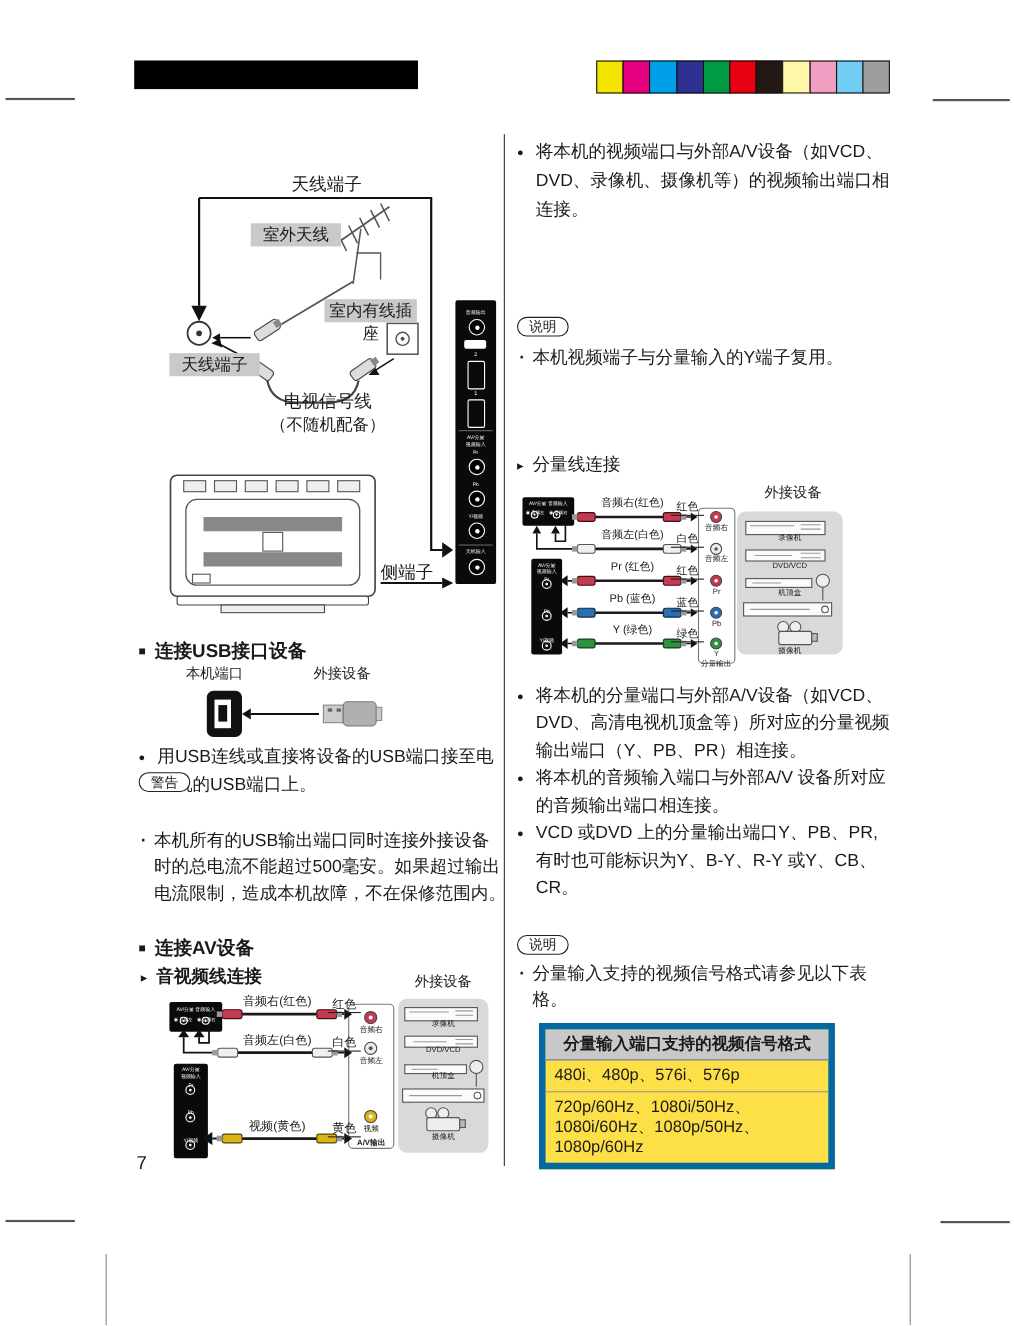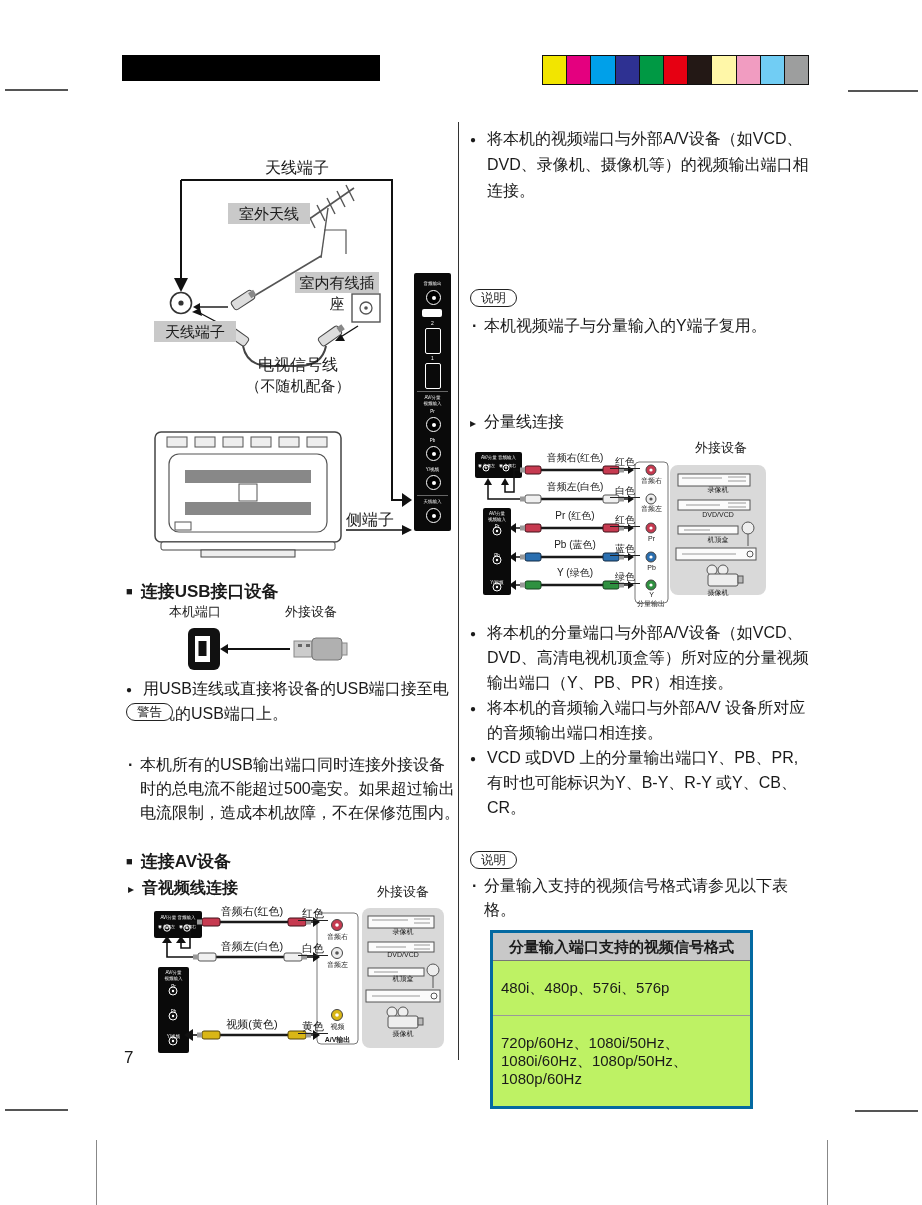--- a/index.html
+++ b/index.html
@@ -27,23 +27,23 @@
 .f13{font-size:13px;line-height:15px;text-align:center;position:absolute}
 .underl{border-bottom:1.2px solid #222}
 .mark{background:#555;position:absolute}
 .markv{background:#888;position:absolute}
 .swatch{flex:1;border:1px solid #111;margin-left:-1px}
 .jack{display:block;width:13px;height:13px;border:1.5px solid #fff;border-radius:50%;margin:2px auto 0;position:relative;background:#000}
 .jack::after{content:"";position:absolute;width:4px;height:4px;background:#fff;border-radius:50%;left:50%;top:50%;transform:translate(-50%,-50%)}
 .usbport{display:block;width:14px;height:24px;border:1.5px solid #fff;border-radius:2px;margin:1px auto 0}
 .pj{display:inline-block;color:#fff;font-size:4px}
 .pj::before{content:"◉";font-size:4.5px;margin-right:1px}
-.tbl{position:absolute;border:3px solid #0369a1;background:#bef264}
+.tbl{position:absolute;border:6px solid #0369a1;background:#fde047}
 .tbl .hd{background:#c8c8c8;border-bottom:1px solid #777;font-size:15px;font-weight:bold;text-align:center;line-height:27px;height:27px}
-.tbl .rw{font-size:15px;line-height:18px;padding:18px 8px;border-bottom:1px solid #999}
+.tbl .rw{font-size:15px;line-height:18px;padding:5px 8px;border-bottom:1px solid #999}
 .tbl .rw:last-child{border-bottom:none}
 </style>
 </head>
 <body>
 
 <div class="page">
 
   <div class="abs" style="left:122px;top:55px;width:258px;height:26px;background:#000"></div>
   <div class="abs" style="left:543px;top:55px;width:266px;height:30px;display:flex">
     <span class="swatch" style="background: rgb(242, 229, 0);"></span>

